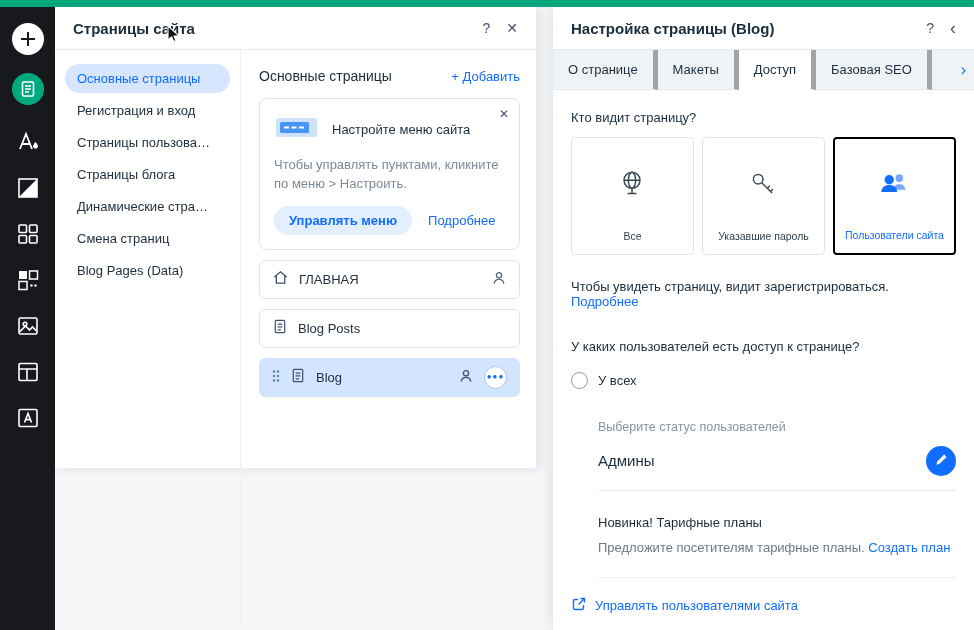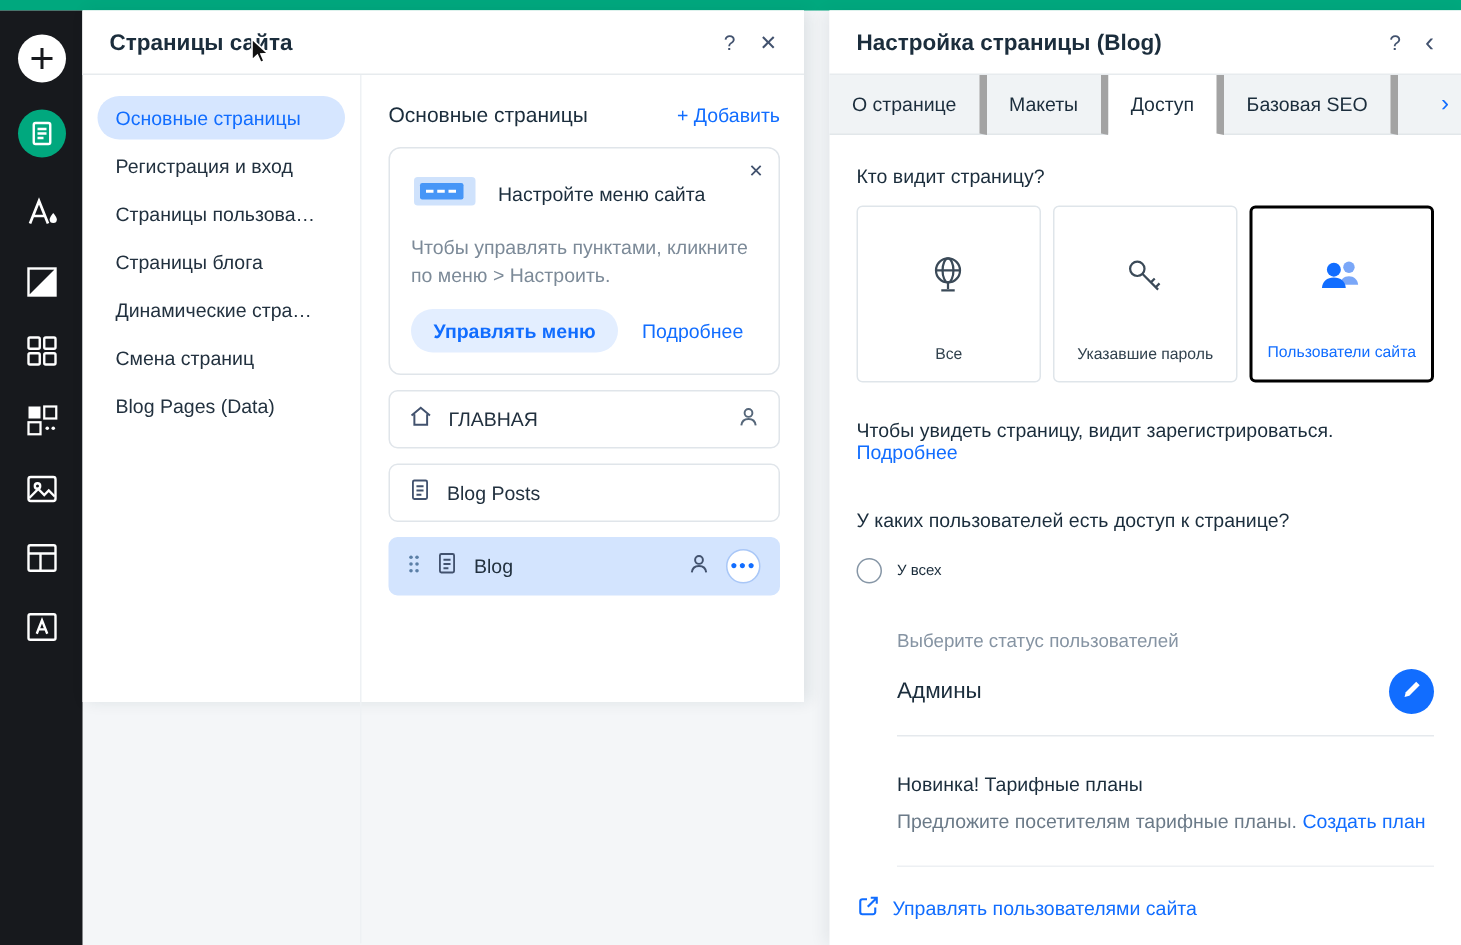--- a/index.html
+++ b/index.html
@@ -116,21 +116,21 @@
   .q2 { margin-top:30px; }
 
   .radios { margin-top:12px; }
   .radio-row { display:flex; align-items:center; gap:10px; height:28px; cursor:pointer; }
   .radio { width:17px; height:17px; border-radius:50%; border:1.5px solid #8696a6; position:relative; flex:0 0 auto; }
   .radio.checked { border-color:#116dff; }
   .radio.checked::after {
     content:""; position:absolute; left:3px; top:3px; width:8px; height:8px;
     border-radius:50%; background:#116dff;
   }
-  .radio-label { font-size:10px; color:#1b2d3c; }
+  .radio-label { font-size:13px; color:#1b2d3c; }
 
   .indent { margin-left:27px; }
   .status-label { margin-top:26px; font-size:12.5px; color:#8694a3; }
   .status-row { display:flex; align-items:flex-start; margin-top:12px; border-bottom:1px solid #e5e9ed; padding-bottom:14px; }
   .status-value { flex:1; font-size:15px; color:#1b2d3c; padding-top:6px; }
   .edit-btn {
     width:30px; height:30px; border-radius:50%; background:#116dff; border:none; cursor:pointer;
     display:flex; align-items:center; justify-content:center; margin-left:14px;
   }
   .plans-title { margin-top:24px; font-size:13px; color:#1b2d3c; }

